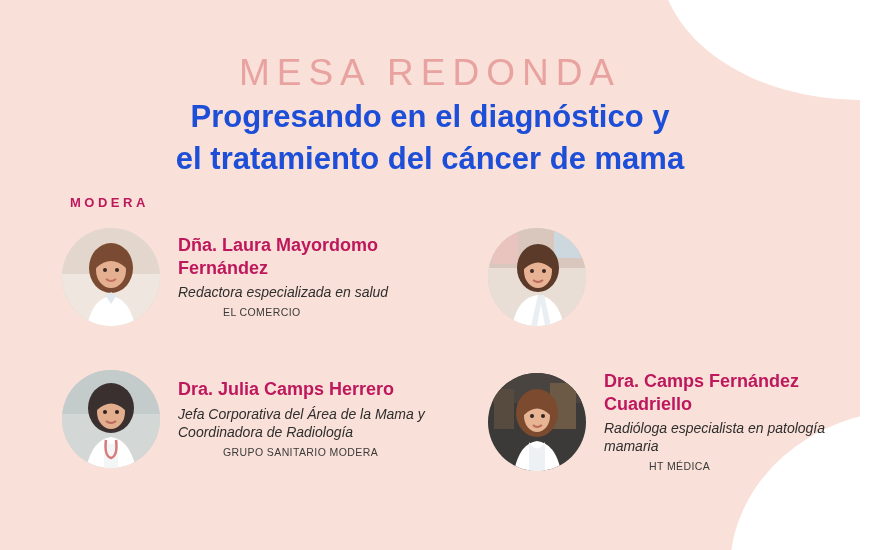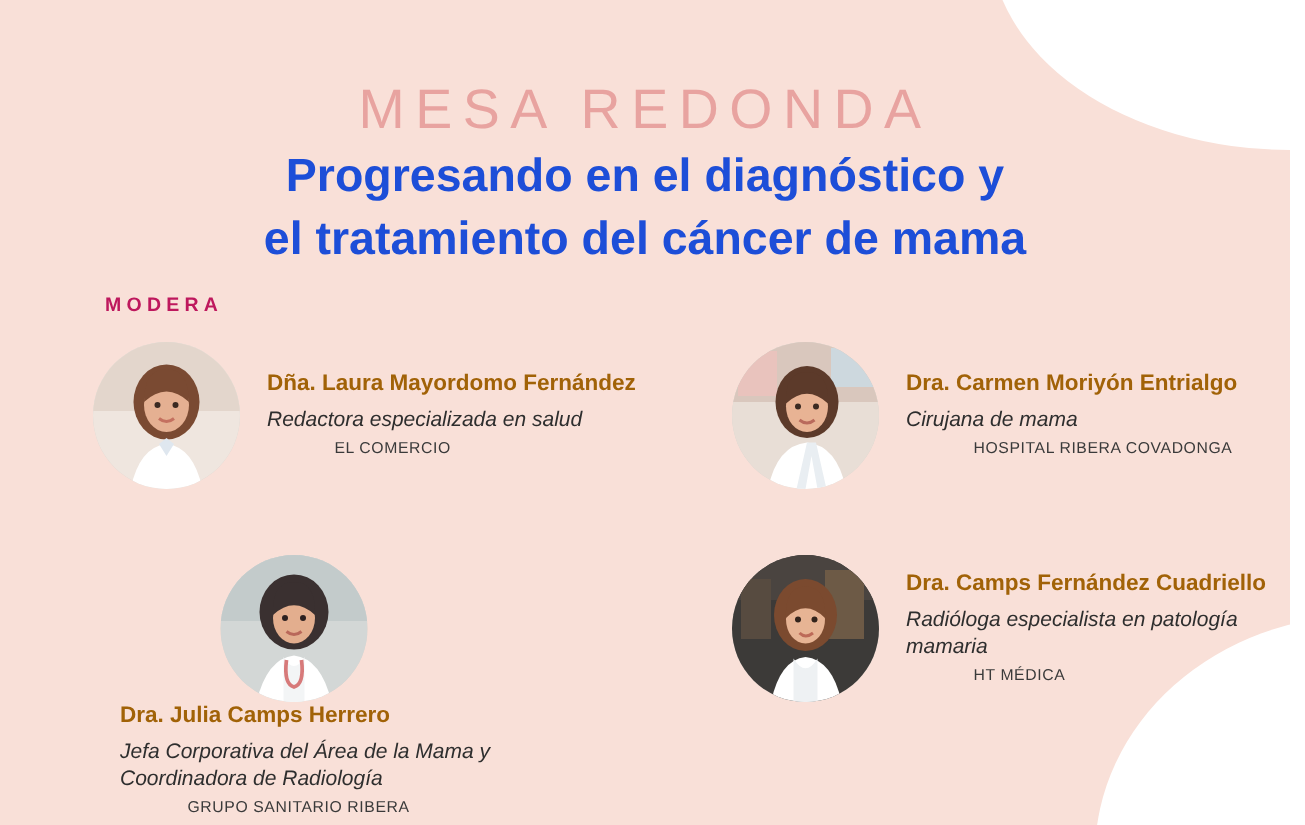--- a/index.html
+++ b/index.html
@@ -87,42 +87,42 @@
     color: #be185d;
   }
 
   .person {
     position: absolute;
     display: flex;
     align-items: center;
   }
   .person.p0 { top: 228px; left: 62px; }
   .person.p1 { top: 228px; left: 488px; }
-  .person.p2 { top: 370px; left: 62px; flex-direction: column; }
+  .person.p2 { top: 370px; left: 62px; }
   .person.p3 { top: 370px; left: 488px; }
 
   .avatar {
     width: 98px;
     height: 98px;
     border-radius: 50%;
     overflow: hidden;
     flex: 0 0 auto;
     position: relative;
     background: #d7d2cd;
   }
   .avatar svg { display: block; }
 
   .ptext {
     margin-left: 18px;
     max-width: 250px;
   }
   .pname {
-    font-size: 15px;
+    font-size: 18px;
     font-weight: bold;
-    color: #a16207;
+    color: #be185d;
     margin-bottom: 4px;
     line-height: 1.25;
   }
   .prole {
     font-size: 14px;
     font-style: italic;
     color: #2e2e2e;
     line-height: 1.3;
     margin-bottom: 5px;
   }
@@ -184,25 +184,20 @@
         <ellipse cx="50" cy="40" rx="21" ry="24" fill="#5c3a2a"></ellipse>
         <ellipse cx="50" cy="43" rx="14" ry="17" fill="#e8b394"></ellipse>
         <path d="M36 41 q14 -13 28 0 q1 -21 -14 -21 q-15 0 -14 21z" fill="#5c3a2a"></path>
         <ellipse cx="44" cy="43" rx="2" ry="2" fill="#3b2a22"></ellipse>
         <ellipse cx="56" cy="43" rx="2" ry="2" fill="#3b2a22"></ellipse>
         <path d="M45 52 q5 4 10 0" stroke="#b96a5c" stroke-width="2" fill="none"></path>
         <path d="M24 98 q6 -29 26 -31 q20 2 26 31z" fill="#ffffff"></path>
         <path d="M50 67 l-7 31 l6 0 l4 -22 l4 22 l6 0 l-7 -31z" fill="#e9eef2"></path>
       </svg>
     </div>
-    <div class="ptext">
-      <div class="pname">Dra. Carmen Moriyón Entrialgo</div>
-      <div class="prole">Cirujana de mama</div>
-      <div class="porg">HOSPITAL RIBERA COVADONGA</div>
-    </div>
   </div>
 
   <div class="person p2">
     <div class="avatar">
       <svg width="98" height="98" viewBox="0 0 98 98" aria-hidden="true">
         <rect width="98" height="98" fill="#d3d7d6"></rect>
         <rect x="0" y="0" width="98" height="44" fill="#c3cbcb"></rect>
         <ellipse cx="49" cy="38" rx="23" ry="25" fill="#3a3030"></ellipse>
         <ellipse cx="49" cy="42" rx="14" ry="17" fill="#e3ae8e"></ellipse>
         <path d="M35 40 q14 -13 28 0 q1 -22 -14 -22 q-15 0 -14 22z" fill="#3a3030"></path>
@@ -210,21 +205,21 @@
         <ellipse cx="55" cy="42" rx="2" ry="2" fill="#2c2020"></ellipse>
         <path d="M44 51 q5 4 10 0" stroke="#b9685a" stroke-width="2" fill="none"></path>
         <path d="M24 98 q7 -29 25 -31 q18 2 25 31z" fill="#ffffff"></path>
         <path d="M42 68 q7 12 14 0 l0 30 l-14 0z" fill="#f3f5f6"></path>
         <path d="M44 70 q-2 16 5 18 q7 -2 5 -18" stroke="#d77a7a" stroke-width="2.5" fill="none"></path>
       </svg>
     </div>
     <div class="ptext">
       <div class="pname">Dra. Julia Camps Herrero</div>
       <div class="prole">Jefa Corporativa del Área de la Mama y Coordinadora de Radiología</div>
-      <div class="porg">GRUPO SANITARIO RIBERA</div>
+      <div class="porg">GRUPO SANITARIO MODERA</div>
     </div>
   </div>
 
   <div class="person p3">
     <div class="avatar">
       <svg width="98" height="98" viewBox="0 0 98 98" aria-hidden="true">
         <rect width="98" height="98" fill="#3c3a38"></rect>
         <rect x="0" y="0" width="98" height="30" fill="#4a4440"></rect>
         <rect x="62" y="10" width="26" height="46" fill="#6d5a46"></rect>
         <rect x="6" y="16" width="20" height="40" fill="#574b40"></rect>

